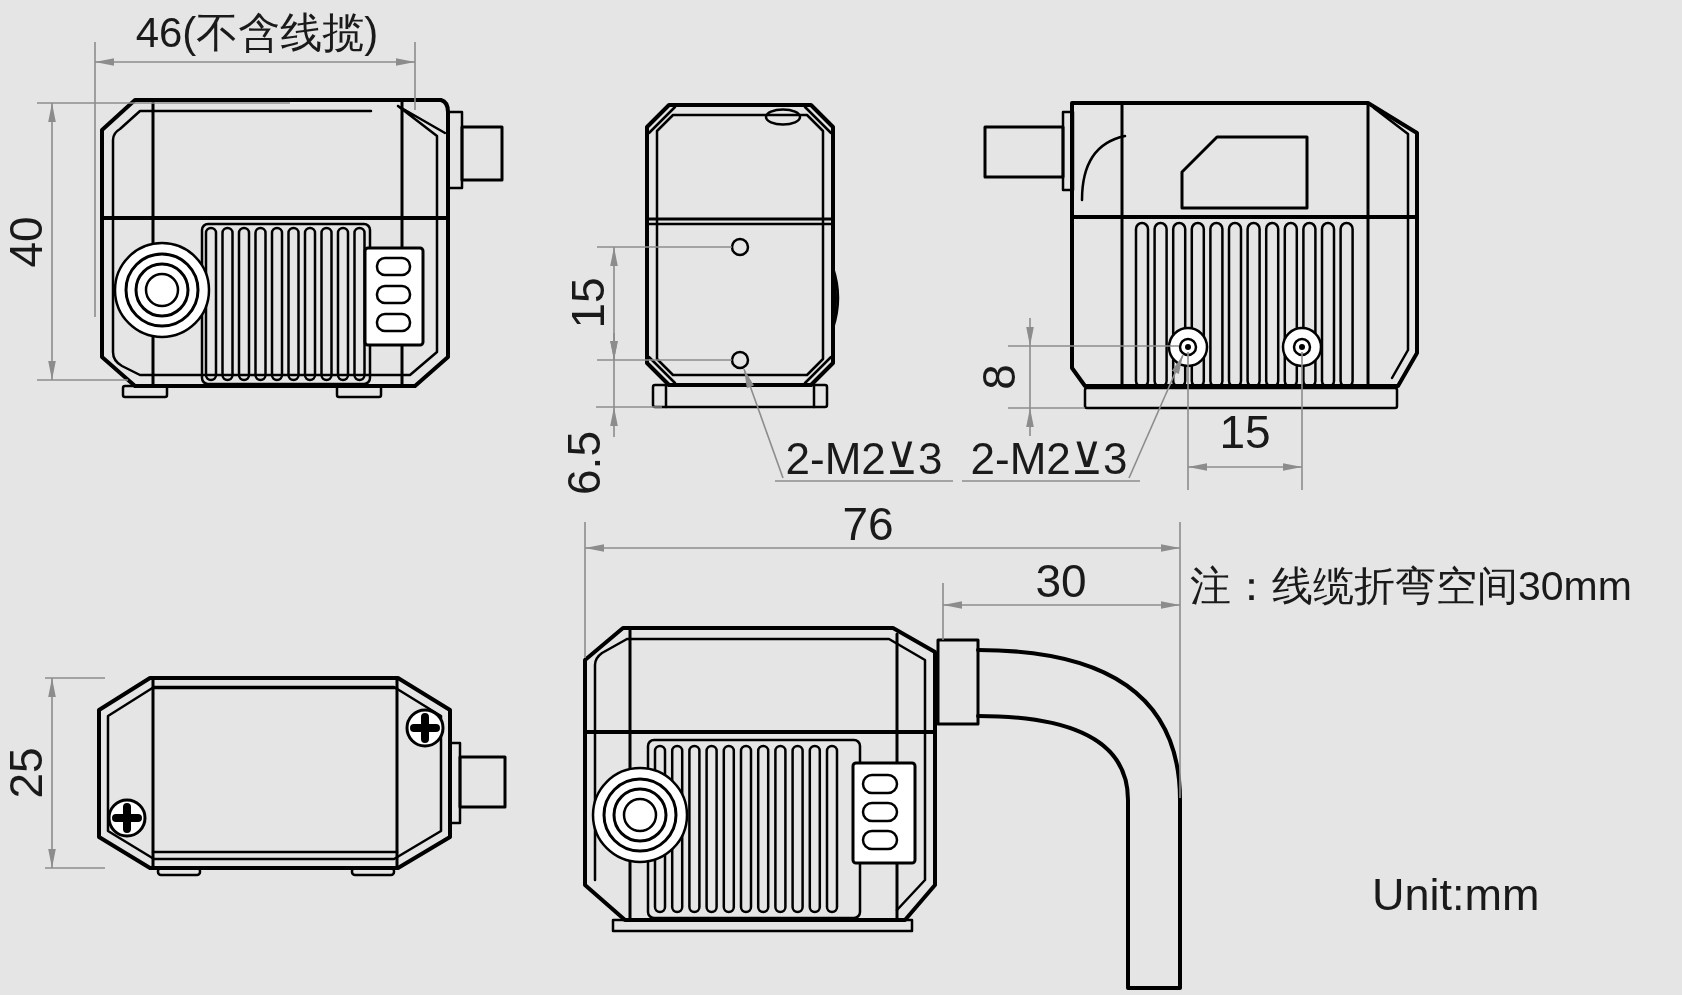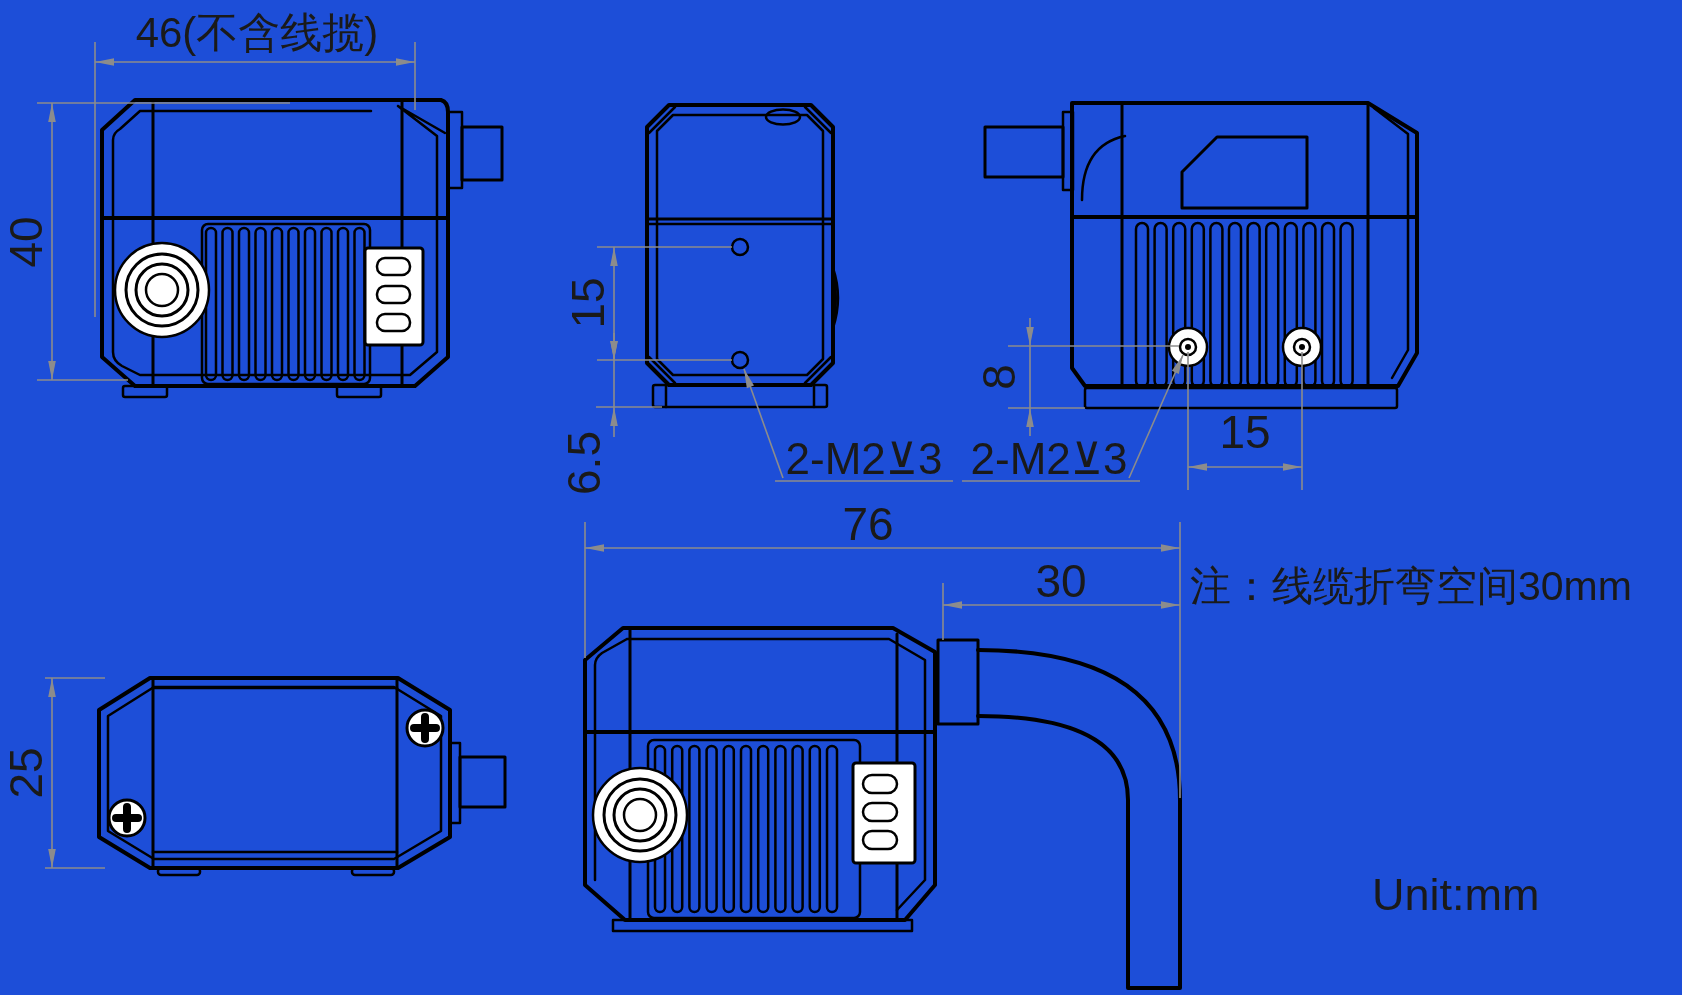--- a/index.html
+++ b/index.html
@@ -1,17 +1,17 @@
 <!DOCTYPE html>
 <html><head>
 <meta charset="utf-8">
 <style>
   html,body{margin:0;padding:0;background:#ffffff;}
   body{font-family:"Liberation Sans","DejaVu Sans",sans-serif;}
-  .stage{position:relative;width:1682px;height:995px;background:#1d4ed8;overflow:hidden;}
+  .stage{position:relative;width:1682px;height:995px;background:#e5e5e5;overflow:hidden;}
   svg{display:block;}
   .body-line{stroke:#000000;fill:none;stroke-width:4;stroke-linejoin:round;stroke-linecap:round;}
   .body-line2{stroke:#000000;fill:none;stroke-width:3;stroke-linejoin:round;stroke-linecap:round;}
   .detail-line{stroke:#000000;fill:none;stroke-width:2.5;stroke-linejoin:round;stroke-linecap:round;}
   .fill-white{fill:#ffffff;}
   .dim-line{stroke:#8c8c8c;fill:none;stroke-width:1.6;}
   .dim-text{fill:#1a1a1a;font-size:46px;}
   .dim-text-s{fill:#1a1a1a;font-size:42px;}
   .callout-text{fill:#1a1a1a;font-size:44px;}
   .note-text{fill:#1a1a1a;font-size:41px;}

